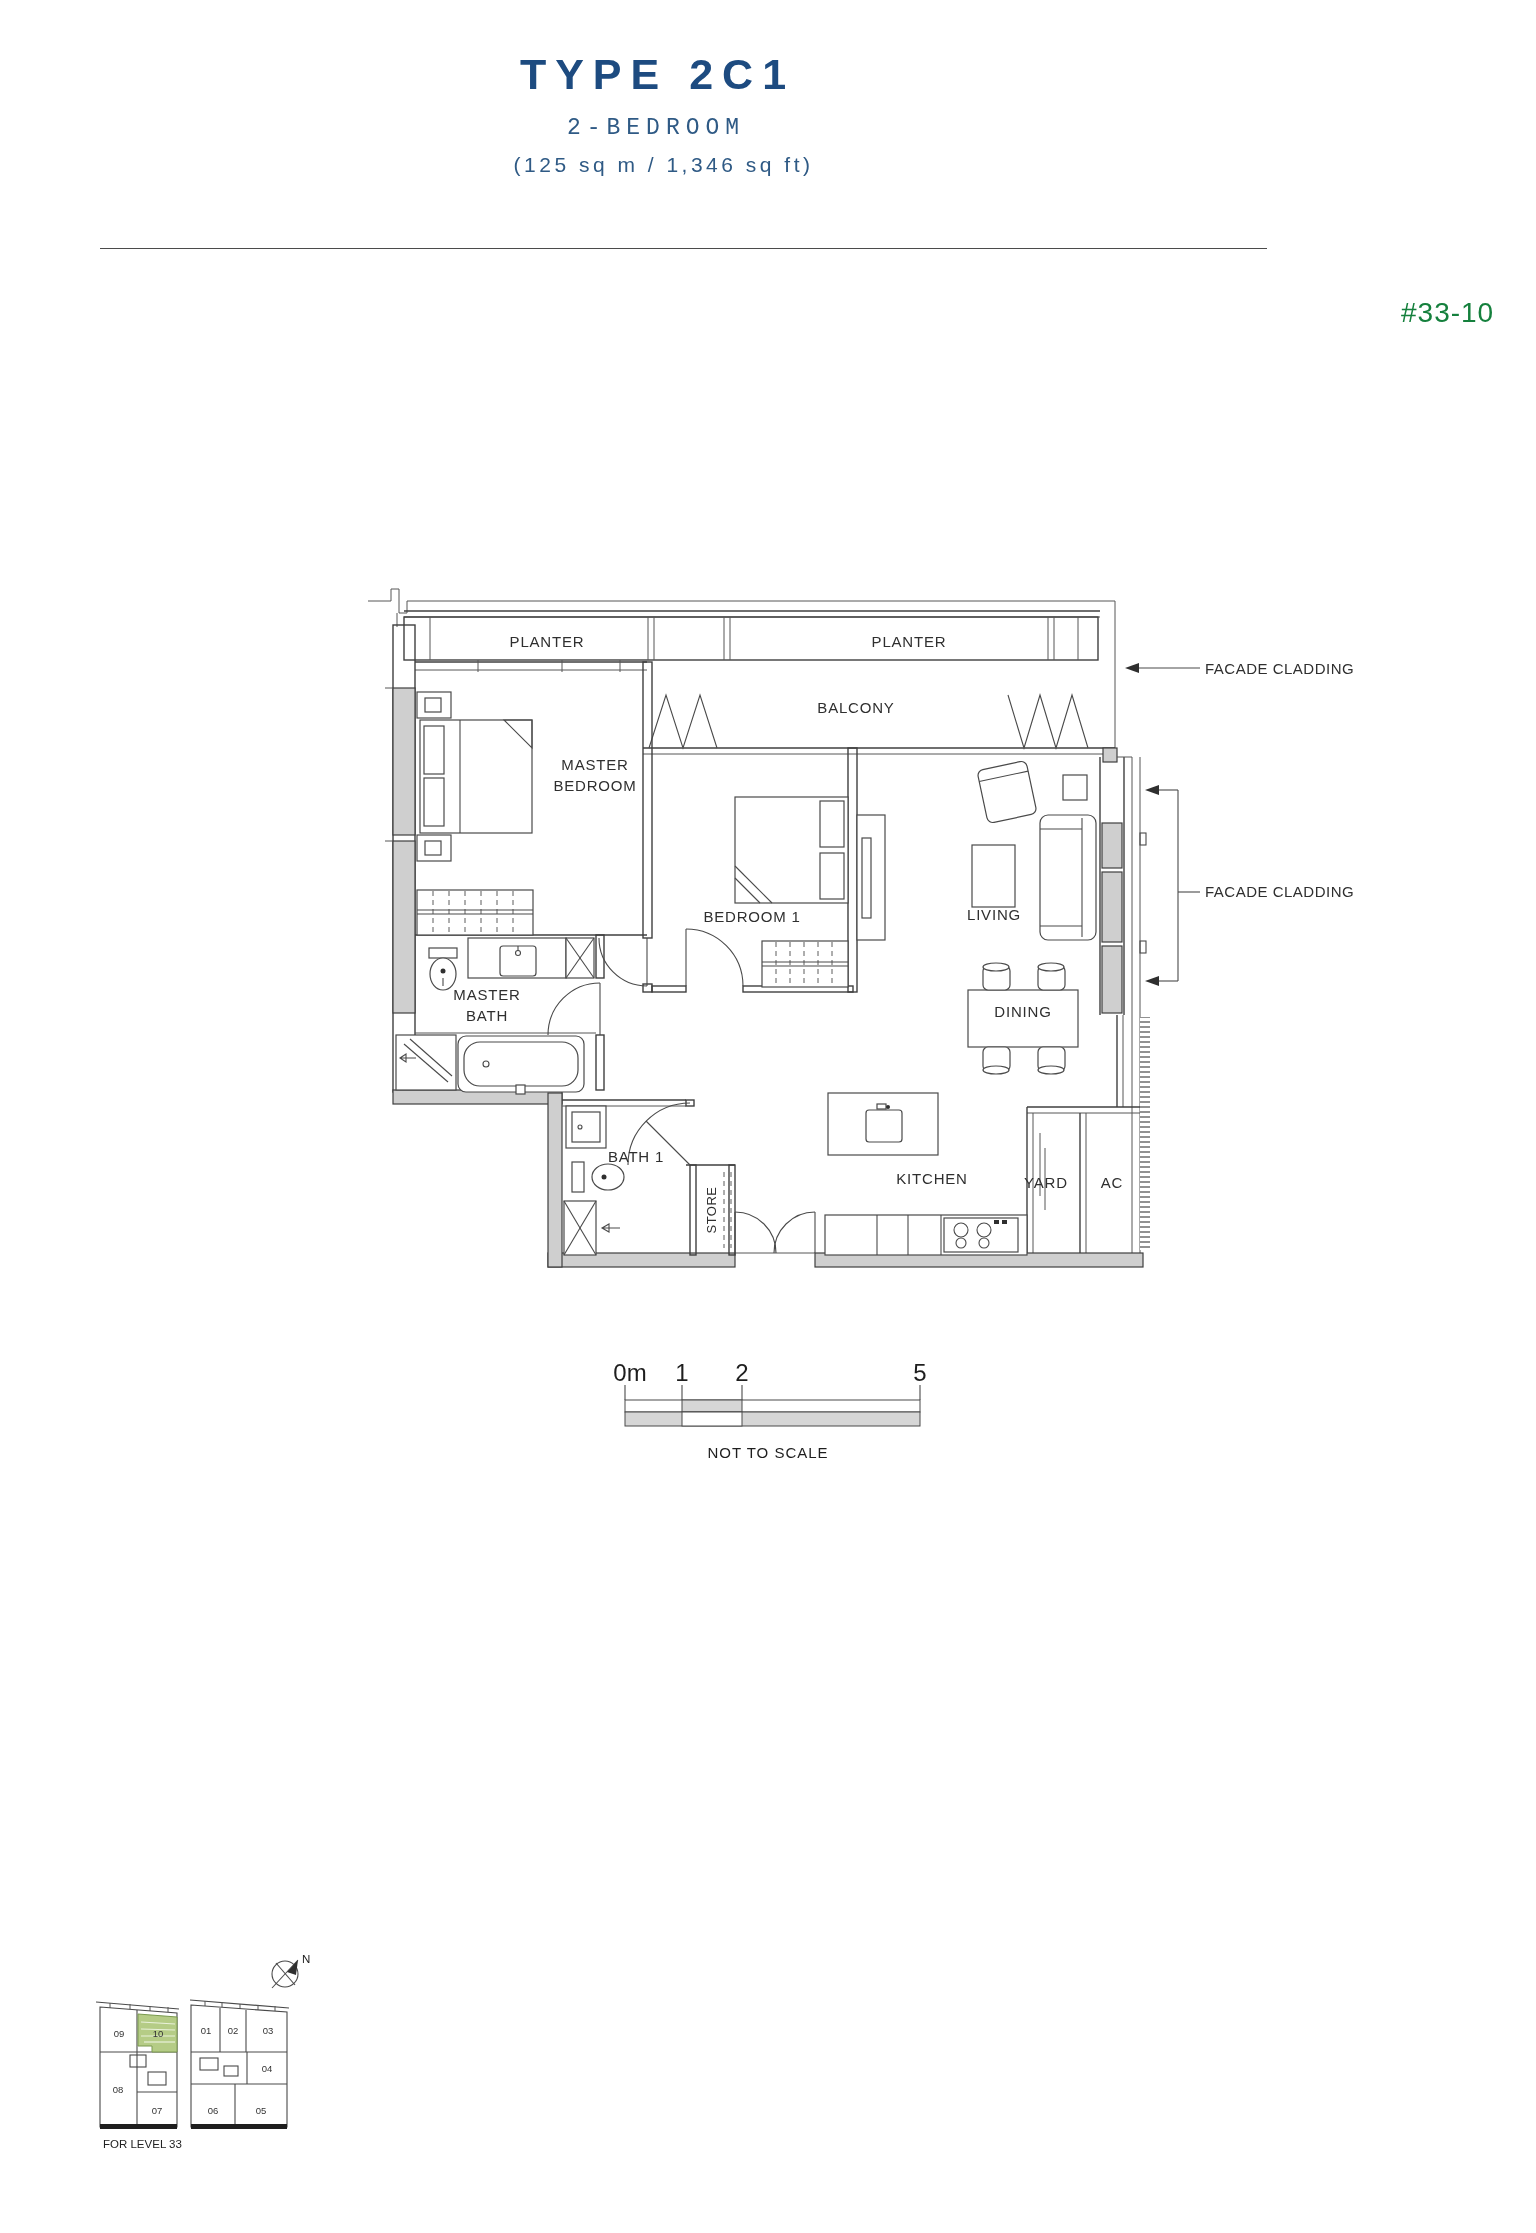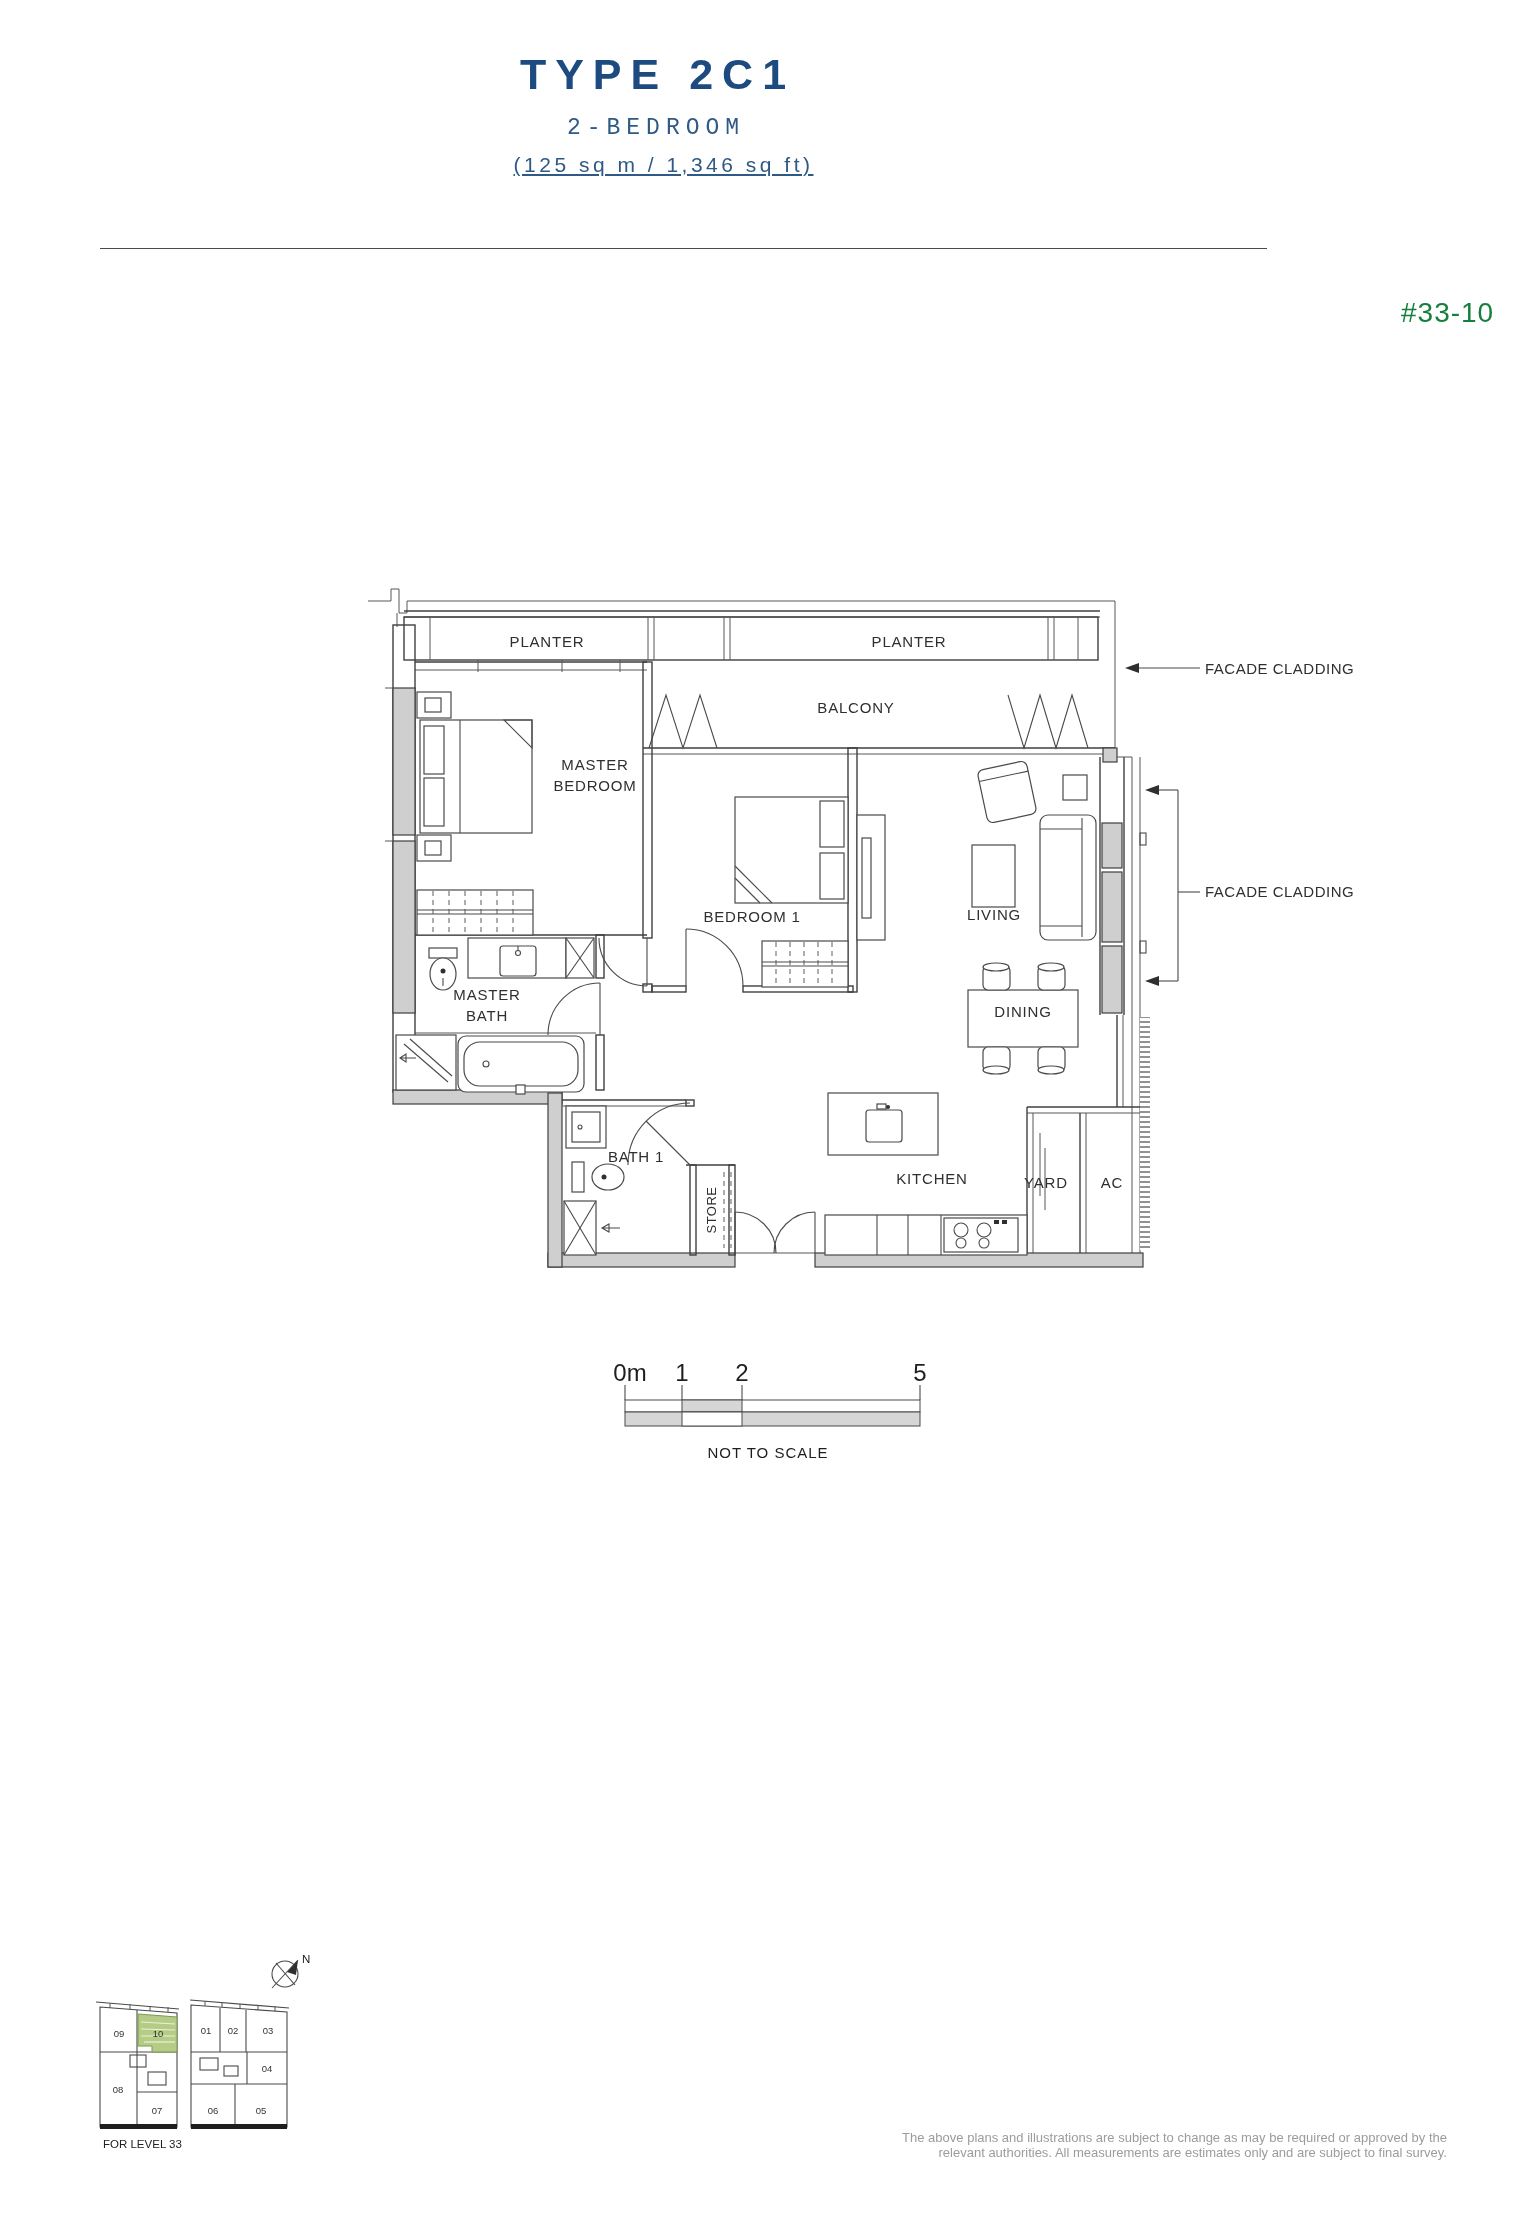--- a/index.html
+++ b/index.html
@@ -2,21 +2,21 @@
 <html><head>
 <meta charset="utf-8">
 <style>
   html,body{margin:0;padding:0;background:#fff;}
   .page{position:relative;width:1536px;height:2233px;background:#ffffff;overflow:hidden;
         font-family:"Liberation Sans", sans-serif;}
   .header{position:absolute;top:50px;left:0;width:1306px;text-align:center;}
   .header h1{margin:0;font-size:43px;font-weight:bold;letter-spacing:9px;padding-left:9px;
              color:#1d4b80;}
   .header .subtitle{margin-top:16px;font-size:23px;letter-spacing:6px;padding-left:6px;color:#2f5a85;font-family:Liberation Mono, monospace;}
-  .header .area{margin-top:12px;font-size:21px;letter-spacing:3.5px;padding-left:21px;color:#2f5a85;text-decoration:underline;}
+  .header .area{margin-top:12px;font-size:21px;letter-spacing:3.5px;padding-left:21px;color:#2f5a85;}
   .divider{position:absolute;top:248px;left:100px;width:1167px;border-top:1.5px solid #4b4b4b;}
   .unit-number{position:absolute;left:1376px;top:297px;font-size:28px;color:#15803d;letter-spacing:1px;margin-left:25px;}
   .plan-svg{position:absolute;left:0;top:0;}
   .disclaimer{position:absolute;top:2131px;left:600px;width:847px;text-align:right;
               font-size:13px;line-height:14.5px;color:#9c9c9c;}
   
   .w{stroke:#3f3f3f;stroke-width:1.4;fill:none;}
   .thin{stroke:#565656;stroke-width:1;fill:none;}
   .gray{fill:#cfcfcf;stroke:#3f3f3f;stroke-width:1.2;}
   .dkbar{fill:#1e1e1e;stroke:none;}
@@ -389,18 +389,14 @@
         <text class="kp" x="267" y="2072">04</text>
         <text class="kp" x="118" y="2093">08</text>
         <text class="kp" x="157" y="2114">07</text>
         <text class="kp" x="213" y="2114">06</text>
         <text class="kp" x="261" y="2114">05</text>
       </g>
       <text class="kpl" x="103" y="2148">FOR LEVEL 33</text>
     </g>
   </svg>
 
-  <div class="disclaimer">
-    <div>The above plans and illustrations are subject to change as may be required or approved by the</div>
-    <div>relevant authorities. All measurements are estimates only and are subject to final survey.</div>
-  </div>
 
 </div>
 
 </body></html>

